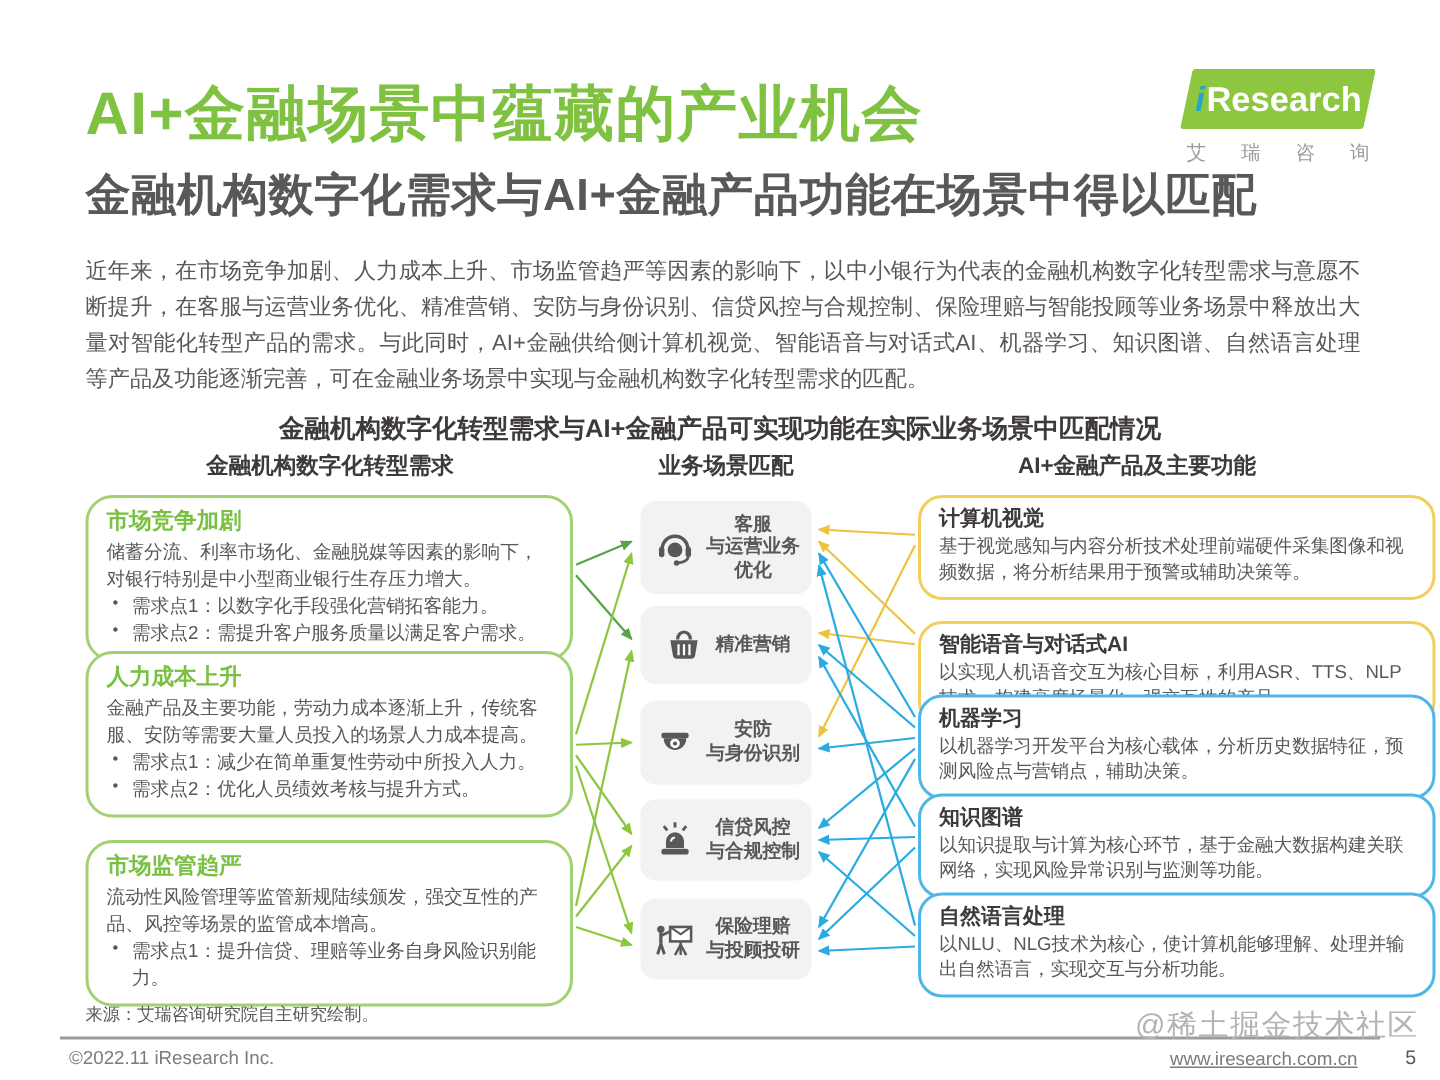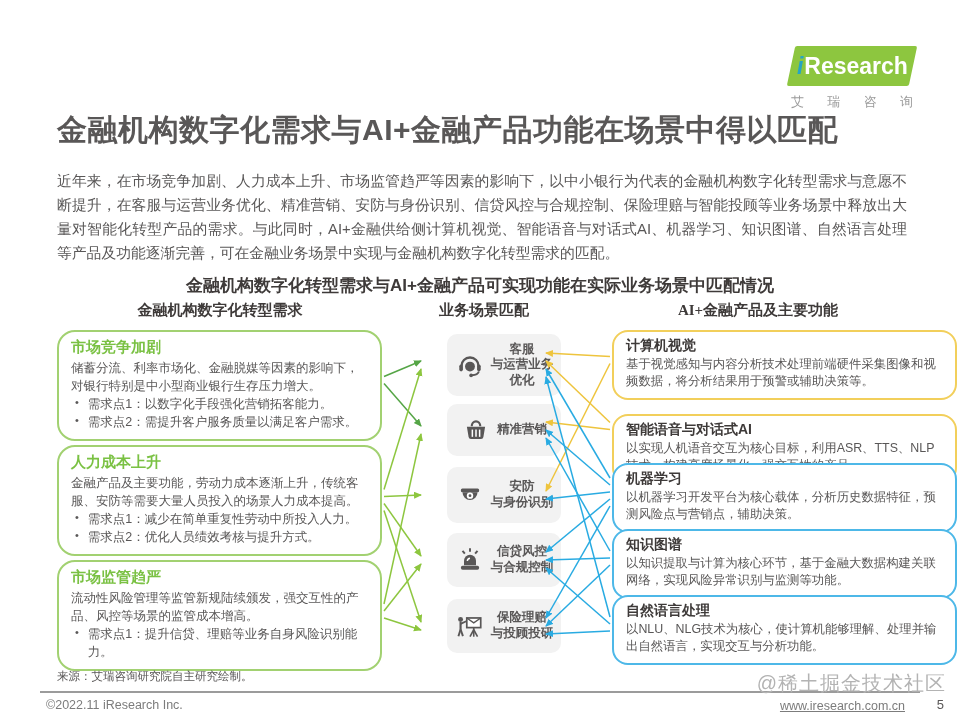--- a/index.html
+++ b/index.html
@@ -21,33 +21,33 @@
            font-size:13px;color:#9b9b9b;}
 
   
   .intro{position:absolute;left:57px;top:170px;width:850px;margin:0;
          font-size:14.8px;line-height:1.62;text-align:justify;color:#595757;}
 
   
   .diagram-title{position:absolute;left:0;top:274px;width:960px;text-align:center;
                  font-size:17px;font-weight:800;color:#3e3a39;}
   .col-header{position:absolute;top:301px;transform:translateX(-50%);
-              font-size:15px;font-weight:800;color:#3e3a39;white-space:nowrap;font-family:Liberation Serif, serif;}
+              font-size:15px;font-weight:800;color:#3e3a39;white-space:nowrap;}
 
   
   .lbox{position:absolute;left:57px;width:325px;box-sizing:border-box;
         border:2px solid #a2d171;border-radius:18px;background:#ffffff;
         padding:6px 12px 8px 12px;}
   .lbox-title{text-align:left;font-size:15px;font-weight:800;color:#7ac143;margin-bottom:2px;}
   .lbox-desc{font-size:12.5px;line-height:1.44;color:#595757;}
   .pt{display:flex;font-size:12.5px;line-height:1.44;color:#595757;}
   .pt::before{content:"•";margin:0 9px 0 4px;font-size:11px;}
 
   
-  .pill{position:absolute;left:447px;width:114px;box-sizing:border-box;background:#f2f2f2;
+  .pill{position:absolute;left:427px;width:114px;box-sizing:border-box;background:#f2f2f2;
         border-radius:10px;display:flex;align-items:center;justify-content:center;gap:6px;padding:0 6px;}
   .pill .txt{font-size:12.5px;font-weight:800;color:#595757;line-height:1.25;text-align:center;white-space:nowrap;}
   .pill svg{flex:0 0 auto;}
 
   
   .rbox{position:absolute;left:612px;width:345px;box-sizing:border-box;border-radius:16px;
         background:#ffffff;padding:5px 12px 7px 12px;}
   .rbox.yellow{border:2px solid #f2cf5b;}
   .rbox.blue{border:2px solid #4db8e8;}
   .rbox-title{font-size:14px;font-weight:800;color:#3e3a39;margin-bottom:1px;}
@@ -62,20 +62,21 @@
   .copyright{position:absolute;left:46px;top:698px;font-size:12.5px;color:#7c7c7c;}
   .watermark{position:absolute;right:14px;top:670px;font-size:20px;color:#b3b3b3;z-index:5;letter-spacing:1px;margin-left:44px;}
   .site-url{position:absolute;right:55px;top:699px;font-size:12.5px;color:#7c7c7c;text-decoration:underline;}
   .page-num{position:absolute;right:16px;top:697px;font-size:13px;color:#595757;}
 </style>
 </head>
 <body>
 
 <div class="page">
 
+  <div class="title">AI+金融场景中蕴藏的产业机会</div>
 
   <div class="logo">
     <div class="logo-band">
       <span class="logo-band-inner"><span class="logo-i">i</span><span class="logo-rest">Research</span></span>
     </div>
     <div class="logo-cn">
       <span>艾</span>
       <span>瑞</span>
       <span>咨</span>
       <span>询</span>
@@ -90,21 +91,21 @@
   <div class="col-header" style="left:220px;">金融机构数字化转型需求</div>
   <div class="col-header" style="left:484px;">业务场景匹配</div>
   <div class="col-header" style="left:758px;">AI+金融产品及主要功能</div>
 
   <div class="lbox" style="top:330px;min-height:98px;">
     <div class="lbox-title">市场竞争加剧</div>
     <div class="lbox-desc">储蓄分流、利率市场化、金融脱媒等因素的影响下，对银行特别是中小型商业银行生存压力增大。</div>
     <div class="pt">需求点1：以数字化手段强化营销拓客能力。</div>
     <div class="pt">需求点2：需提升客户服务质量以满足客户需求。</div>
   </div>
-  <div class="lbox" style="top:445px;min-height:104px;">
+  <div class="lbox" style="top:434px;min-height:104px;">
     <div class="lbox-title">人力成本上升</div>
     <div class="lbox-desc">金融产品及主要功能，劳动力成本逐渐上升，传统客服、安防等需要大量人员投入的场景人力成本提高。</div>
     <div class="pt">需求点1：减少在简单重复性劳动中所投入人力。</div>
     <div class="pt">需求点2：优化人员绩效考核与提升方式。</div>
   </div>
   <div class="lbox" style="top:560px;min-height:98px;">
     <div class="lbox-title">市场监管趋严</div>
     <div class="lbox-desc">流动性风险管理等监管新规陆续颁发，强交互性的产品、风控等场景的监管成本增高。</div>
     <div class="pt">需求点1：提升信贷、理赔等业务自身风险识别能力。</div>
   </div>

